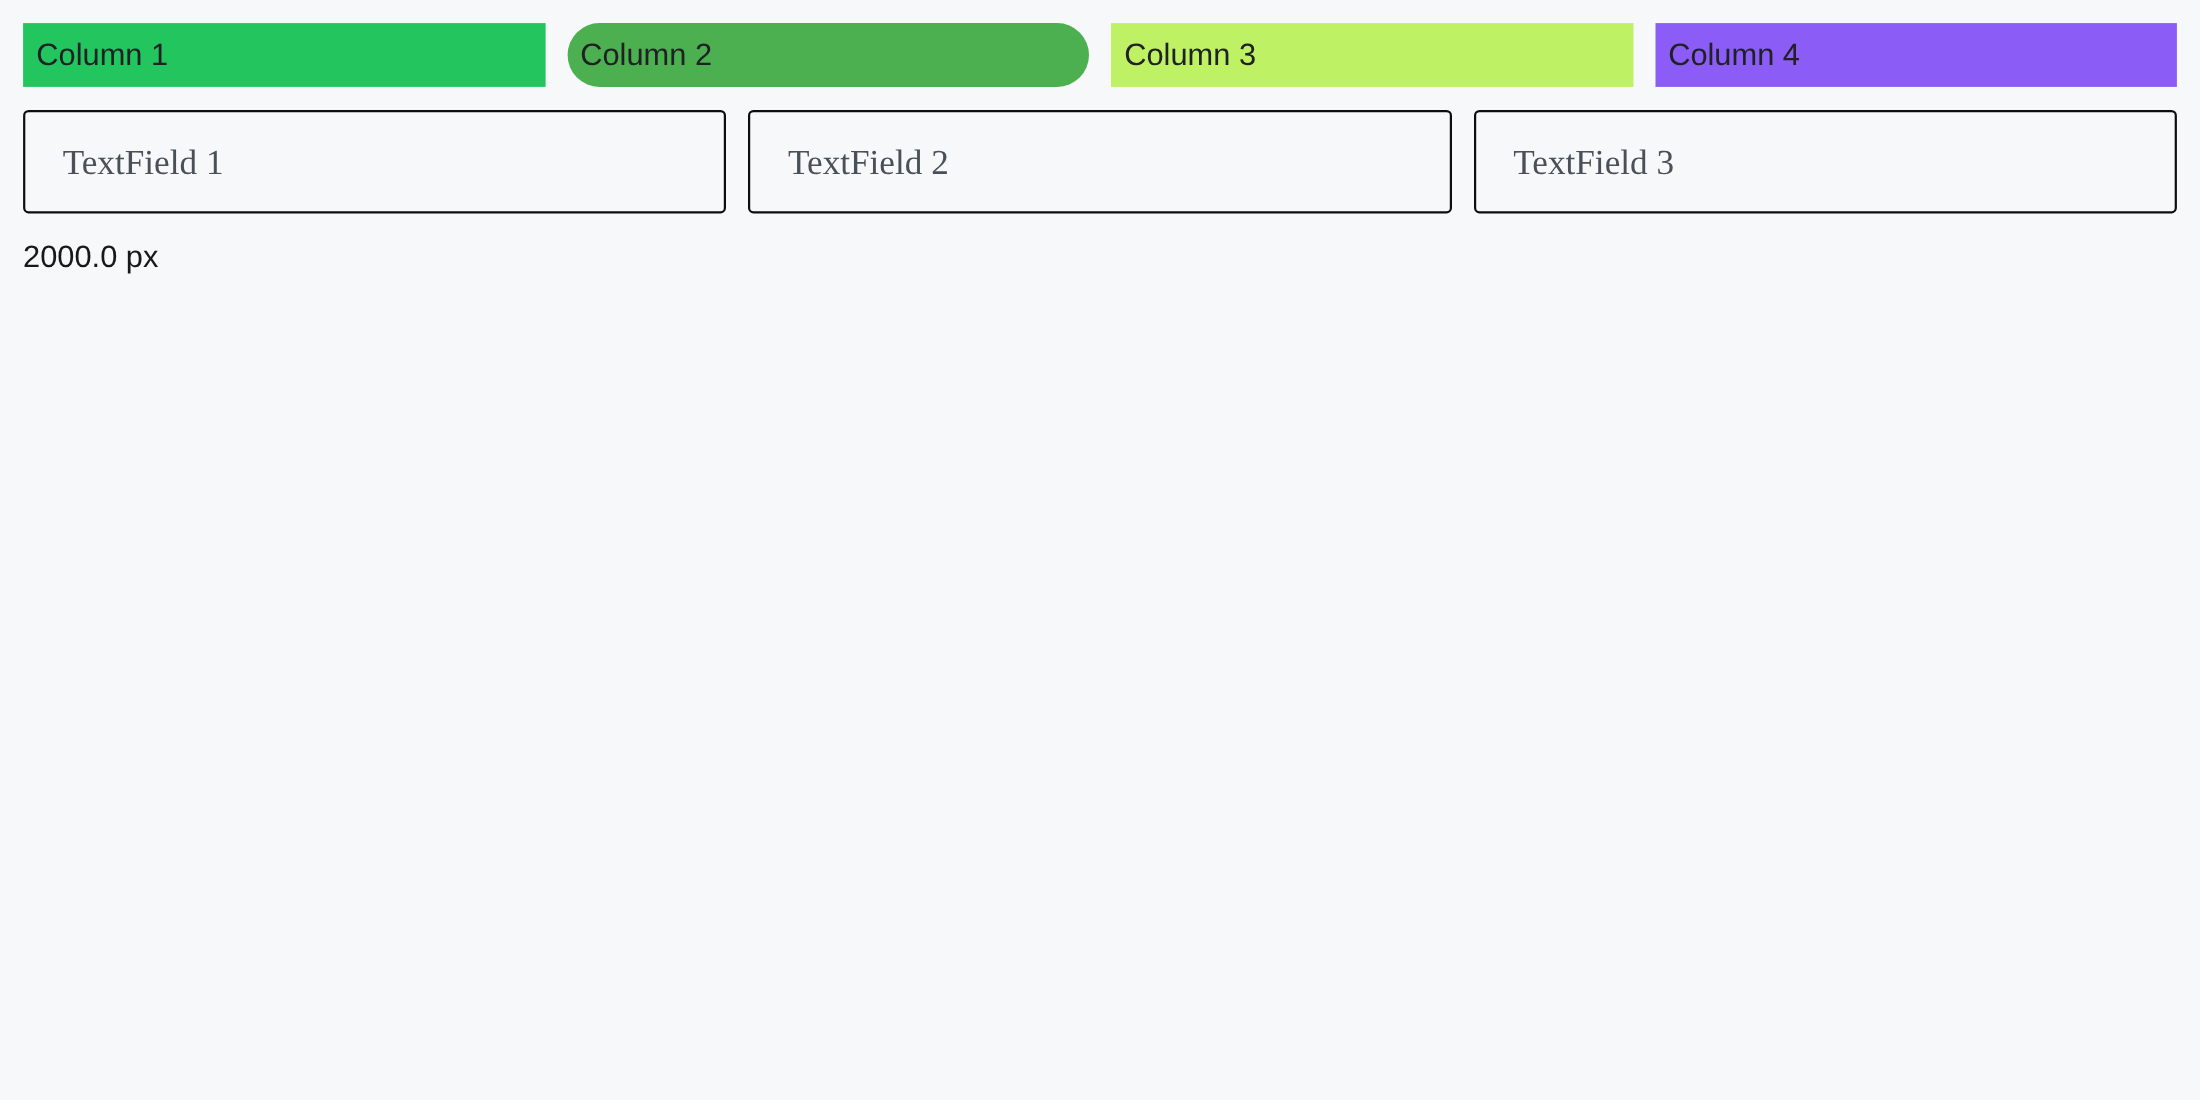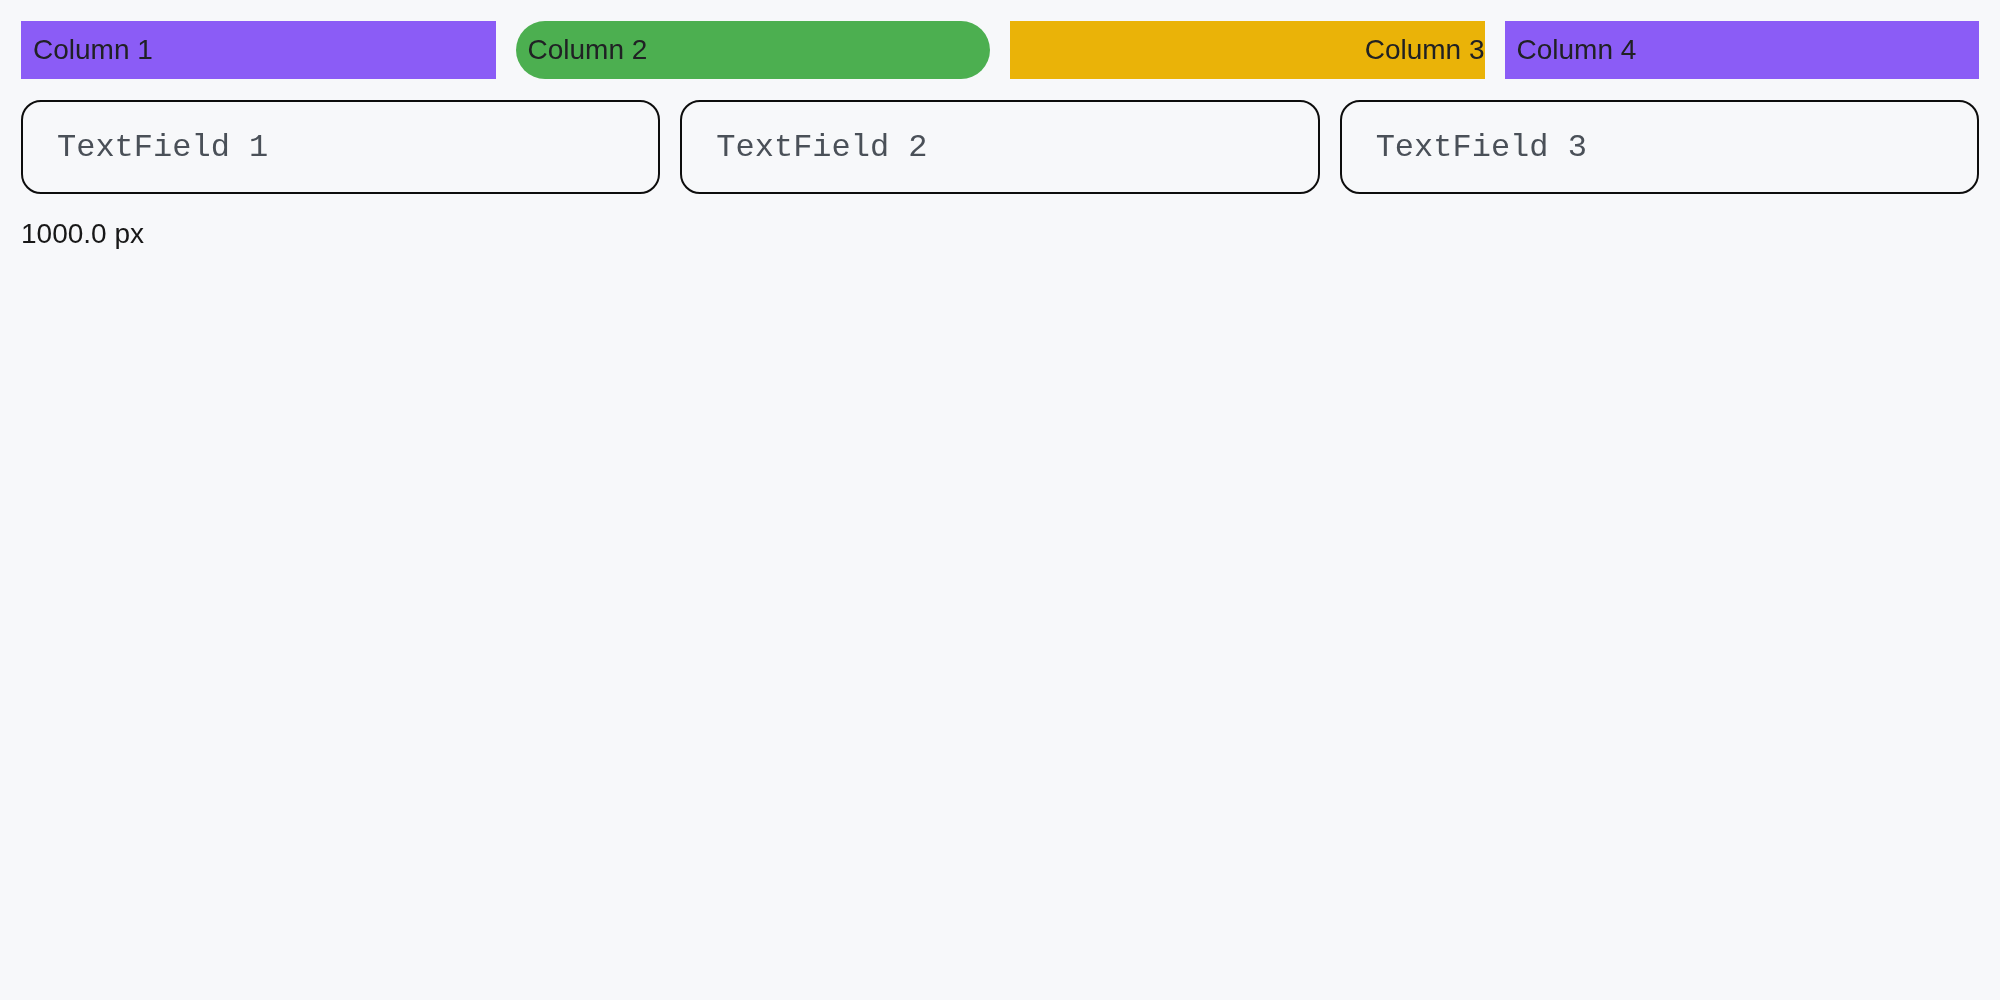--- a/index.html
+++ b/index.html
@@ -37,23 +37,23 @@
     gap: 20px;
     margin-top: 21px;
   }
   input.tf {
     flex: 1 1 0;
     min-width: 0;
     height: 94px;
     box-sizing: border-box;
     background: transparent;
     border: 2.5px solid #0d0d0d;
-    border-radius: 20px;
+    border-radius: 5px;
     padding: 0 20px 0 34px;
-    font-family: Liberation Mono, monospace;
+    font-family: Liberation Serif, serif;
     font-size: 32px;
     color: #1f1f1f;
     outline: none;
   }
   input.tf::placeholder {
     color: #4a5058;
     opacity: 1;
   }
   .width-label {
     margin-top: 24px;
@@ -61,35 +61,35 @@
     line-height: 1.15;
     color: #181818;
   }
 </style>
 </head>
 <body style="background-color: rgb(247, 248, 250);">
 
 <div class="page">
 
   <div class="columns-row">
-    <div class="col-box" style="background-color: #8b5cf6;">
+    <div class="col-box" style="background-color: #22c55e;">
       <span>Column 1</span>
     </div>
     <div class="col-box" style="background-color: rgb(76, 175, 80); border-radius: 29px;">
       <span>Column 2</span>
     </div>
-    <div class="col-box" style="background-color: #eab308; justify-content: flex-end;">
+    <div class="col-box" style="background-color: #bef264;">
       <span>Column 3</span>
     </div>
     <div class="col-box" style="background-color: #8b5cf6;">
       <span>Column 4</span>
     </div>
   </div>
 
   <div class="fields-row">
     <input type="text" class="tf" placeholder="TextField 1" style="">
     <input type="text" class="tf" placeholder="TextField 2" style="">
     <input type="text" class="tf" placeholder="TextField 3" style="">
   </div>
 
-  <div class="width-label">1000.0 px</div>
+  <div class="width-label">2000.0 px</div>
 
 </div>
 
 </body></html>

